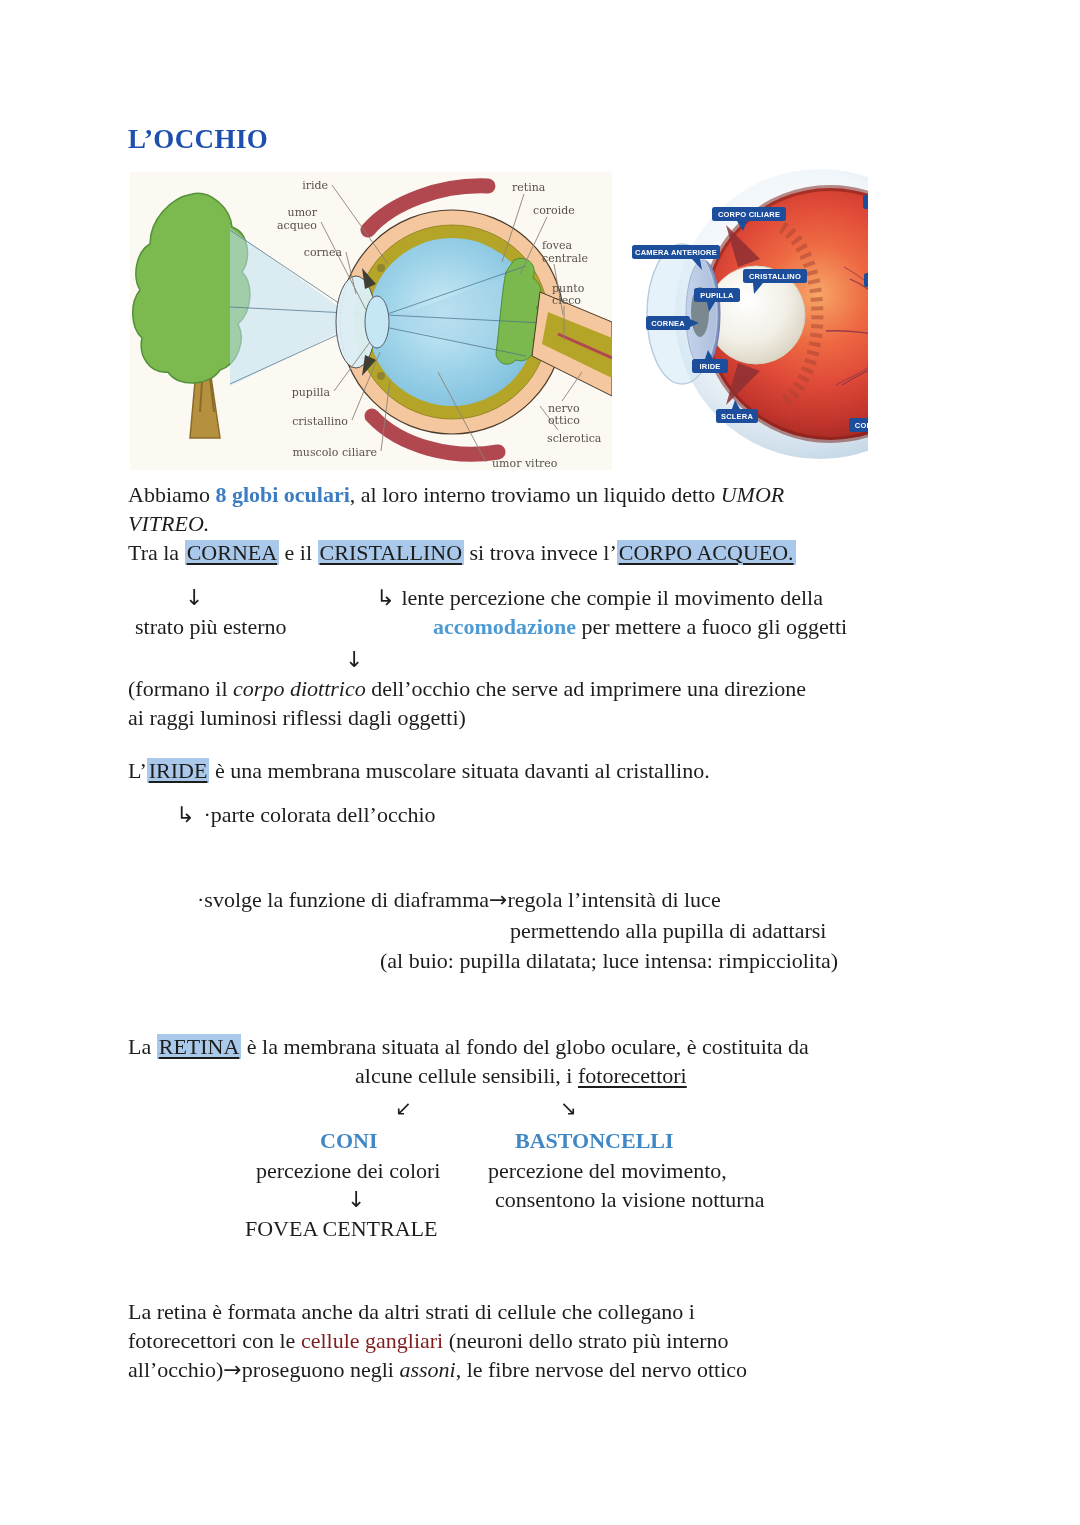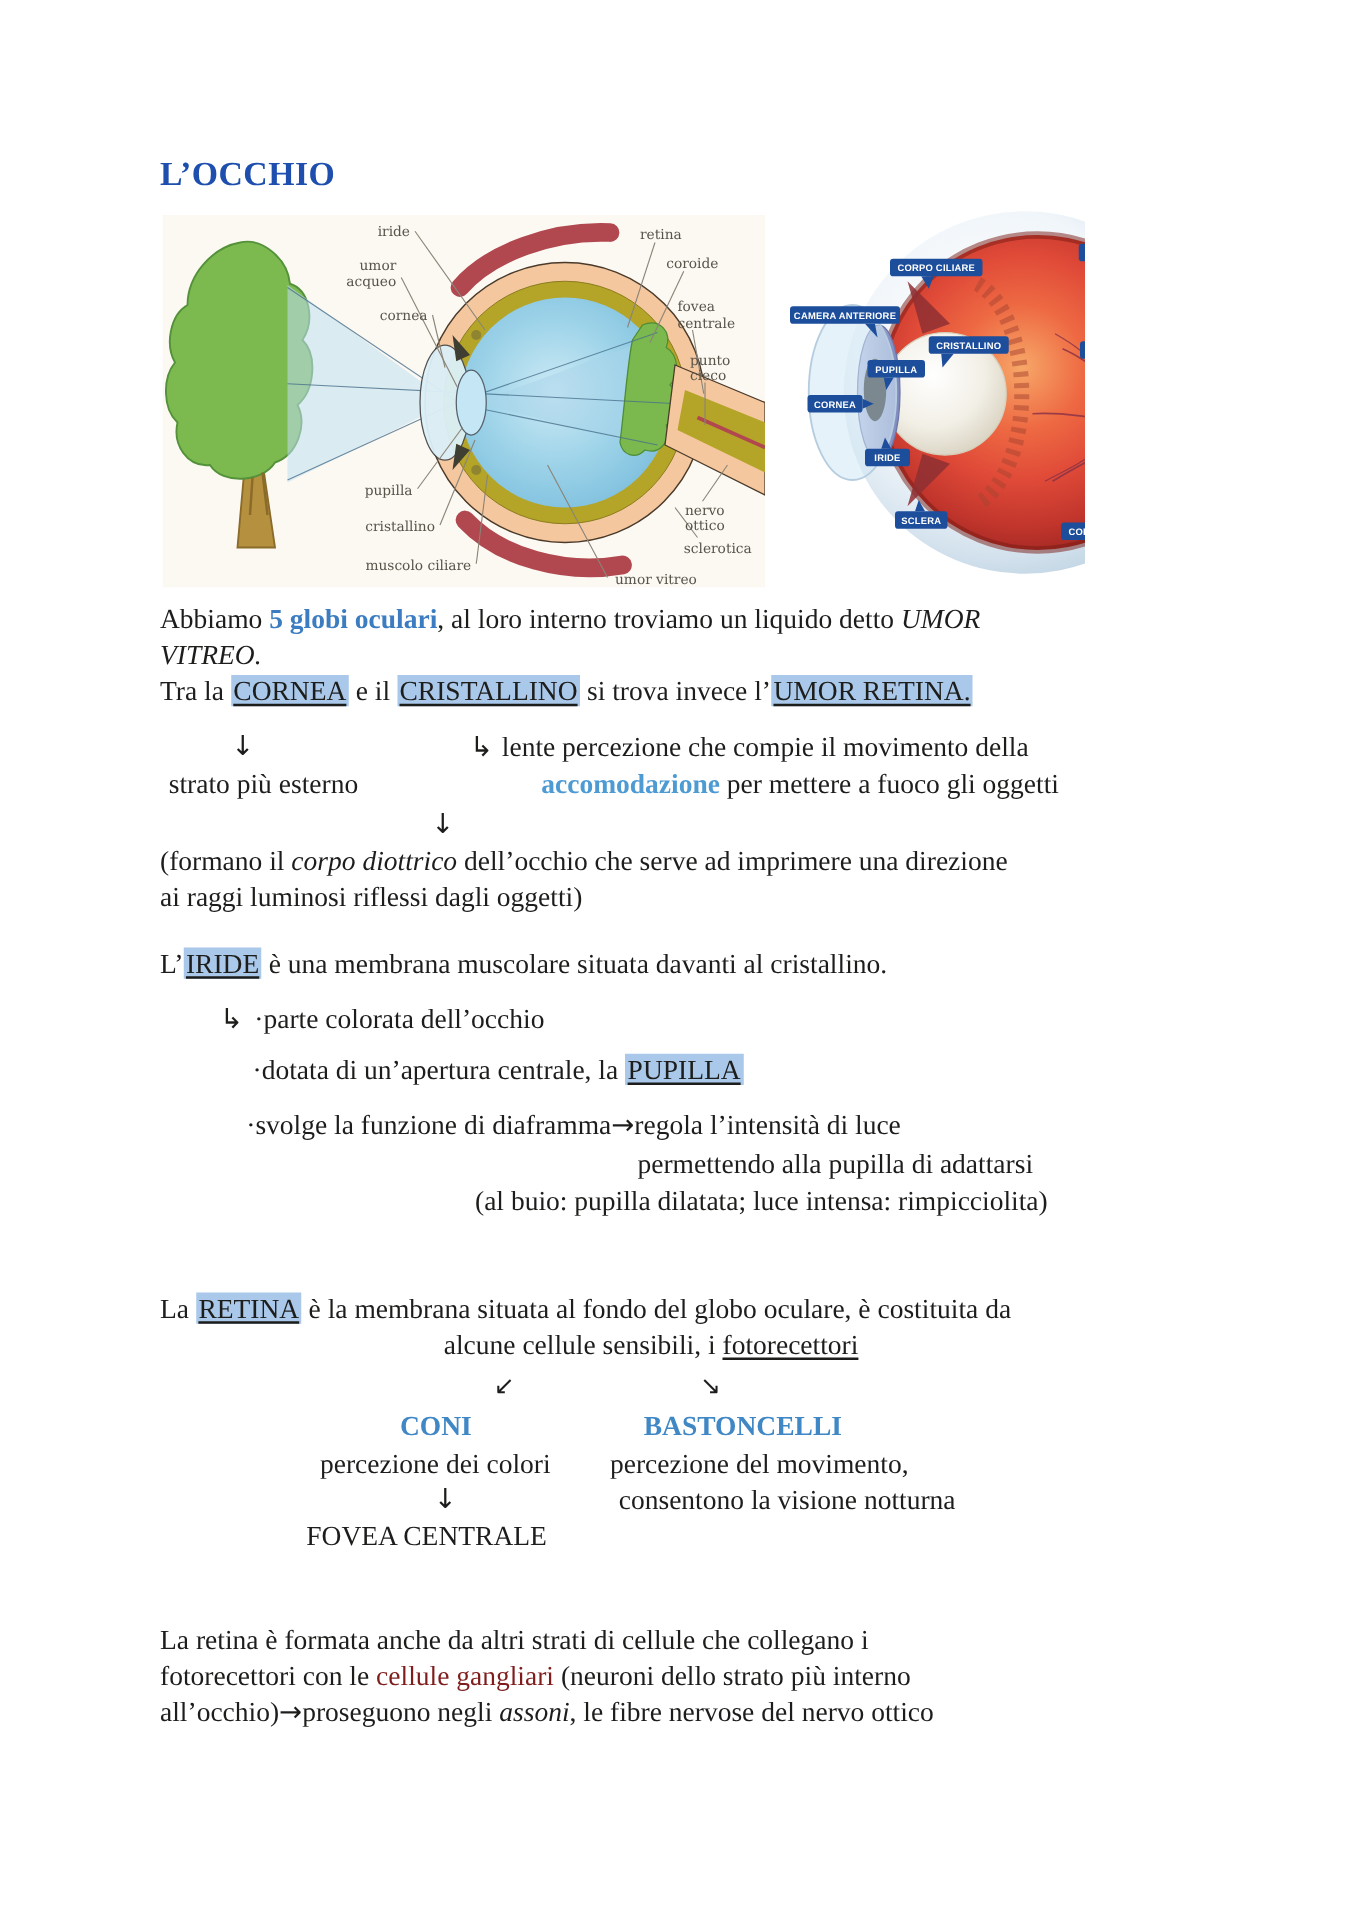--- a/index.html
+++ b/index.html
@@ -239,35 +239,34 @@
           </g>
         <g>
             <polygon points="238,255 246,255 241,246" fill="#1d4e9b"></polygon>
             <rect x="219" y="255" width="48" height="14" rx="2.5" fill="#1d4e9b"></rect>
             <text class="tag" x="243" y="265" text-anchor="middle">COROIDE</text>
           </g>
       </g>
     </svg>
   </div>
 
-  <div class="line" style="left:128px; top:481px;"><span>Abbiamo </span><span class="blue">5 globi oculari</span><span>, al loro interno troviamo un liquido detto </span><span class="it">UMOR</span></div>
+  <div class="line" style="left:128px; top:481px;"><span>Abbiamo </span><span class="blue">8 globi oculari</span><span>, al loro interno troviamo un liquido detto </span><span class="it">UMOR</span></div>
   <div class="line" style="left:128px; top:510px;"><span class="it">VITREO.</span></div>
-  <div class="line" style="left:128px; top:539px;"><span>Tra la </span><span class="hl">CORNEA</span><span> e il </span><span class="hl">CRISTALLINO</span><span> si trova invece l’</span><span class="hl">UMOR RETINA.</span></div>
+  <div class="line" style="left:128px; top:539px;"><span>Tra la </span><span class="hl">CORNEA</span><span> e il </span><span class="hl">CRISTALLINO</span><span> si trova invece l’</span><span class="hl">CORPO ACQUEO.</span></div>
 
   <div class="line ar" style="left:185px; top:584px;">↓</div>
   <div class="line" style="left:376px; top:584px;"><span class="ar">↳</span><span style="padding-left:7px;">lente percezione che compie il movimento della</span></div>
   <div class="line" style="left:135px; top:613px;">strato più esterno</div>
   <div class="line" style="left:433px; top:613px;"><span class="blue2">accomodazione</span><span> per mettere a fuoco gli oggetti</span></div>
   <div class="line ar" style="left:345px; top:646px;">↓</div>
   <div class="line" style="left:128px; top:675px;"><span>(formano il </span><span class="it">corpo diottrico</span><span> dell’occhio che serve ad imprimere una direzione</span></div>
   <div class="line" style="left:128px; top:757px;"><span>L’</span><span class="hl">IRIDE</span><span> è una membrana muscolare situata davanti al cristallino.</span></div>
 
   <div class="line" style="left:128px; top:704px;">ai raggi luminosi riflessi dagli oggetti)</div>
   <div class="line" style="left:176px; top:801px;"><span class="ar">↳</span><span style="padding-left:9px;">·parte colorata dell’occhio</span></div>
-  <div class="line" style="left:202px; top:842px;"><span>·dotata di un’apertura centrale, la </span><span class="hl">PUPILLA</span></div>
   <div class="line" style="left:197px; top:886px;"><span>·svolge la funzione di diaframma</span><span class="ar">→</span><span>regola l’intensità di luce</span></div>
   <div class="line" style="left:510px; top:917px;">permettendo alla pupilla di adattarsi</div>
   <div class="line" style="left:380px; top:947px;">(al buio: pupilla dilatata; luce intensa: rimpicciolita)</div>
 
   <div class="line" style="left:128px; top:1033px;"><span>La </span><span class="hl">RETINA</span><span> è la membrana situata al fondo del globo oculare, è costituita da</span></div>
   <div class="line" style="left:355px; top:1062px;"><span>alcune cellule sensibili, i </span><span class="ul">fotorecettori</span></div>
   <div class="line ar" style="left:395px; top:1094px; font-size:20px;">↙</div>
   <div class="line ar" style="left:560px; top:1094px; font-size:20px;">↘</div>
   <div class="line bluecaps" style="left:320px; top:1127px;">CONI</div>
   <div class="line bluecaps" style="left:515px; top:1127px;">BASTONCELLI</div>

